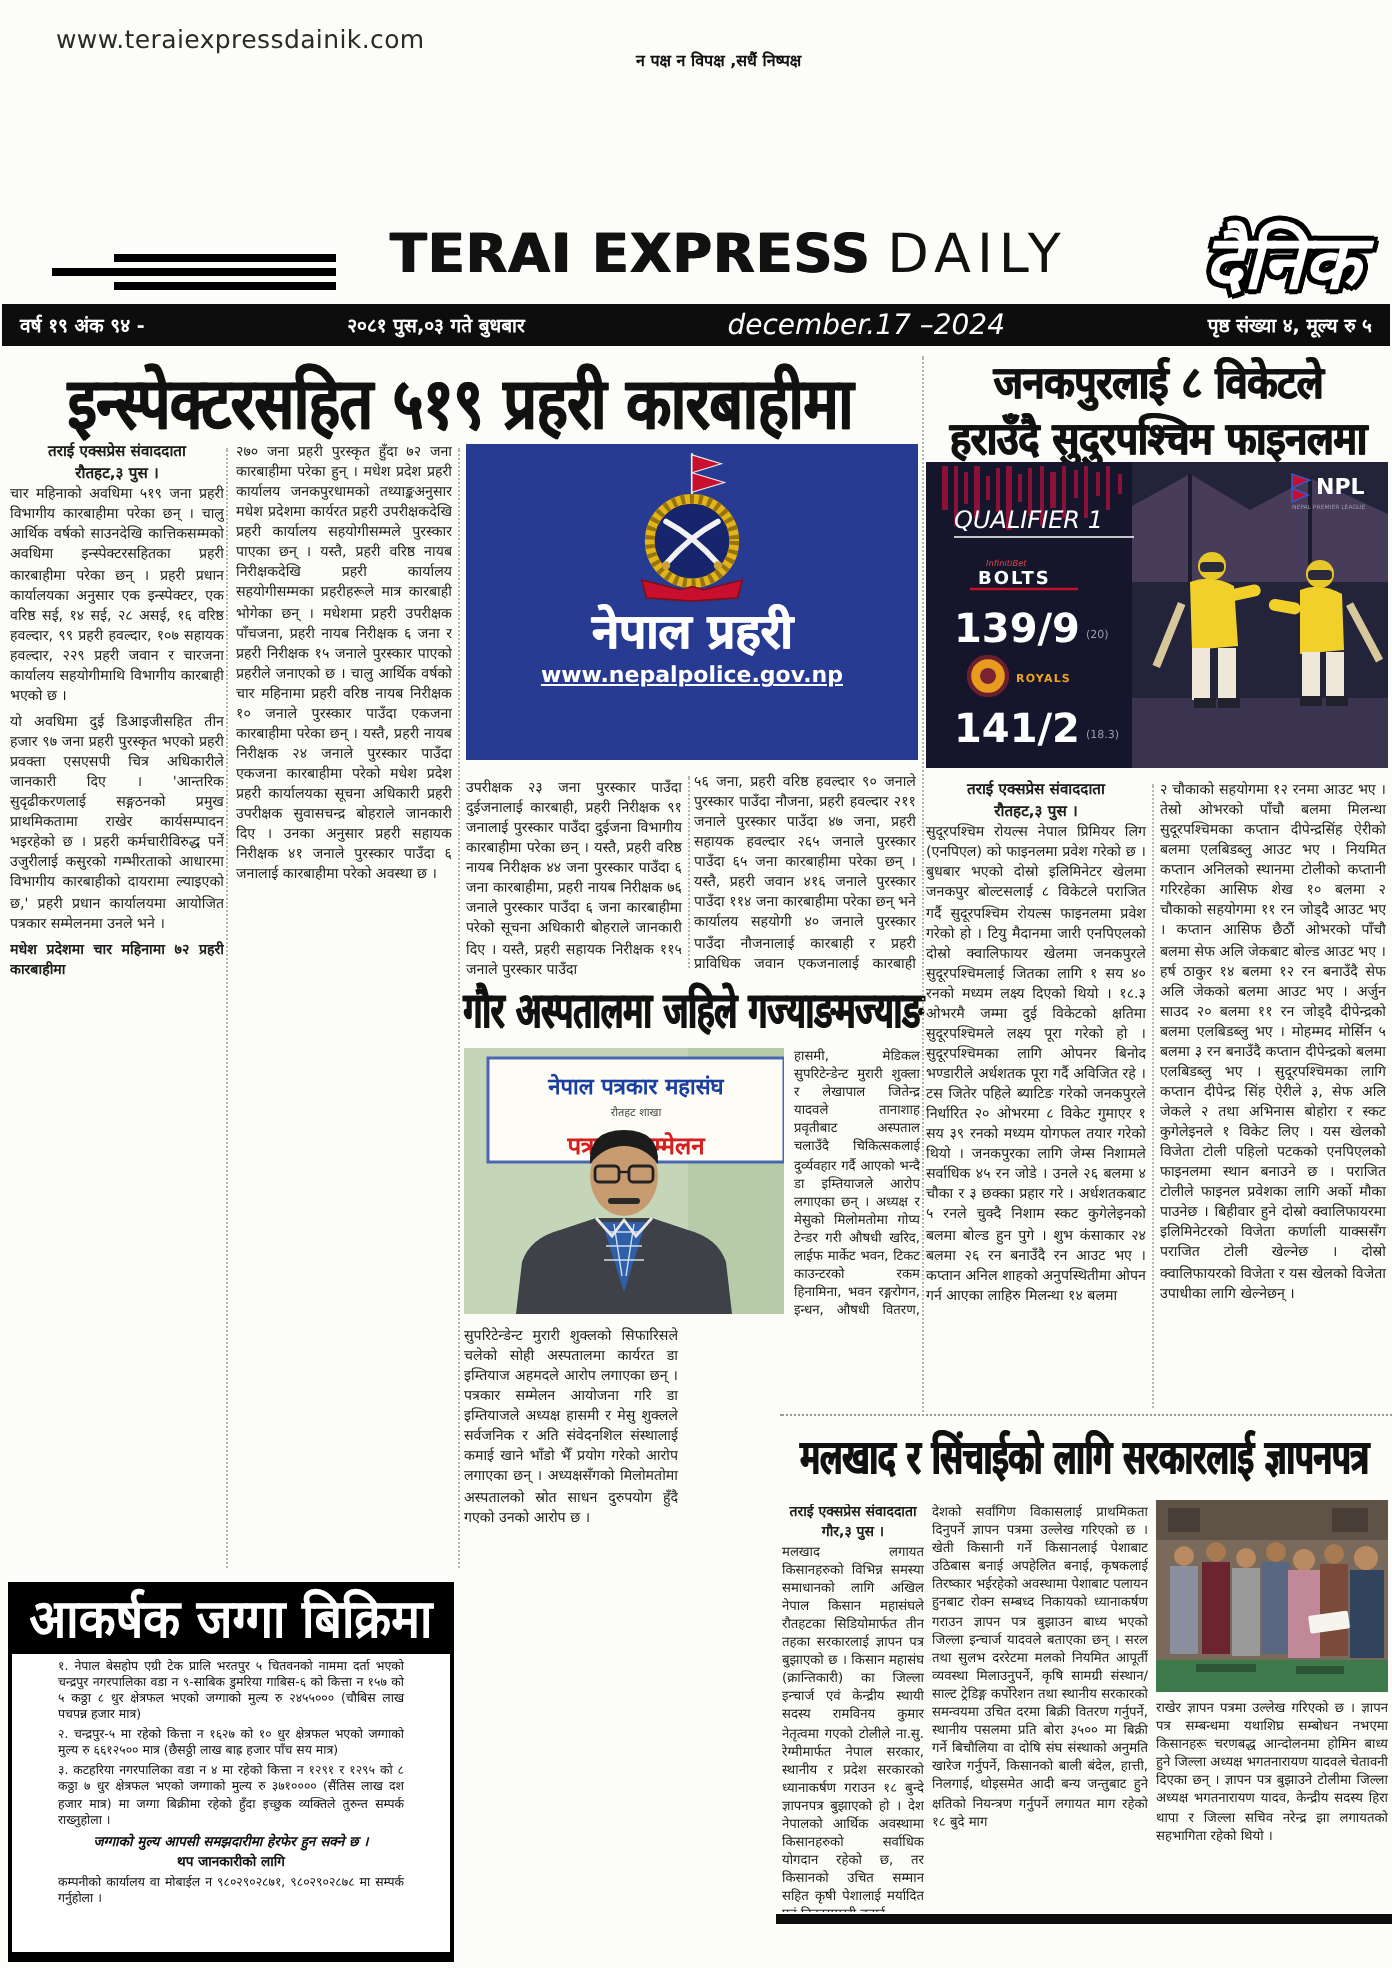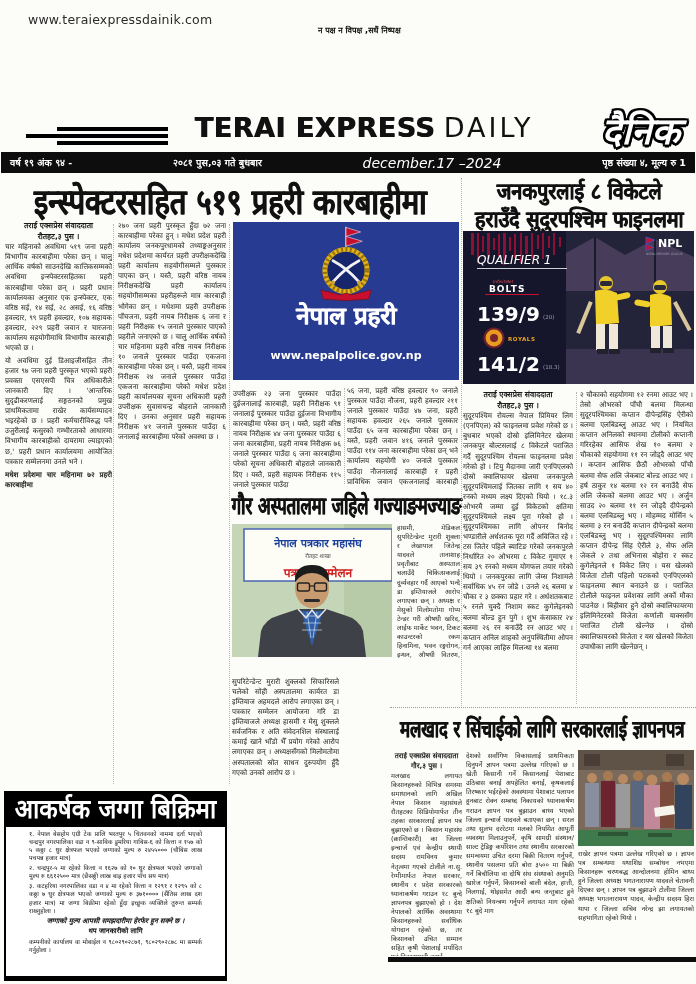--- a/index.html
+++ b/index.html
@@ -39,21 +39,21 @@
   .body-text{font-size:7.1px;line-height:1.42;text-align:justify;overflow:hidden;color:#1c1c1c;}
   .body-text p{margin:0 0 3px 0;}
   .tiny{font-size:6.6px;line-height:1.38;}
   .byline{font-size:7.6px;font-weight:bold;text-align:center;line-height:1.4;}
   .subhead{font-weight:bold;}
   .vsep{width:0;border-left:1px dotted #b5b5ae;}
   .hsep{height:0;border-top:1px dotted #9a9a92;}
   .police-logo{left:233px;top:222px;width:226px;height:158px;background:var(--police-blue);
     display:flex;flex-direction:column;align-items:center;justify-content:flex-start;padding-top:3px;}
   .police-title{color:#fff;font-size:24px;font-weight:bold;line-height:1.1;text-shadow:.6px 0 0 #fff;}
-  .police-url{color:#fff;font-size:11px;font-weight:bold;margin-top:20px;}
+  .police-url{color:#fff;font-size:11px;font-weight:bold;text-decoration:underline;margin-top:2px;}
   .photo{display:block;}
   .adbox{left:4px;top:791px;width:223px;height:190px;border:2px solid #000;border-bottom:5px solid #000;background:#fff;}
   .adhead{height:34px;background:#000;color:#fff;display:flex;justify-content:center;align-items:flex-start;overflow:visible;}
   .adtitle{font-size:24px;font-weight:bold;color:#fff;line-height:1.25;}
   .adbody{padding:3px 23px;font-size:6.2px;line-height:1.3;text-align:justify;overflow:hidden;height:147px;}
   .adbody p{margin:0 0 2px 0;}
   .adnote{font-weight:bold;font-style:italic;text-align:center;font-size:6.8px;}
   .adinfo{font-weight:bold;text-align:center;font-size:6.8px;}
   .botrule{background:#0d0d0d;}
 </style>
@@ -73,21 +73,21 @@
     <span class="fitline mast-en" style="transform: scale(1, 1);">
       <span class="te">TERAI EXPRESS</span>
       <span class="daily-en">DAILY</span>
     </span>
   </div>
   <div class="abs daily-badge">दैनिक</div>
   <div class="abs datebar">
     <span>वर्ष १९  अंक ९४ -</span>
     <span>२०८१ पुस,०३ गते बुधबार</span>
     <span class="endate">december.17 –2024</span>
-    <span>पृष्ठ संख्या ४, मूल्य रु 1</span>
+    <span>पृष्ठ संख्या ४, मूल्य रु ५</span>
   </div>
 
   <div class="abs fitwrap hlwrap" style="left:2px;top:176px;width:456px;">
     <span class="fitline hl main-hl" style="transform: scale(1, 1.22);">इन्स्पेक्टरसहित ५१९ प्रहरी कारबाहीमा</span>
   </div>
 
   <div class="abs body-text" style="left:5px;top:221px;width:107px;height:568px;">
     <div class="byline">तराई एक्सप्रेस संवाददाता</div>
     <div class="byline">रौतहट,३ पुस ।</div>
     <p>चार महिनाको अवधिमा ५१९ जना प्रहरी विभागीय कारबाहीमा परेका छन् । चालु आर्थिक वर्षको साउनदेखि कात्तिकसम्मको अवधिमा इन्स्पेक्टरसहितका प्रहरी कारबाहीमा परेका छन् । प्रहरी प्रधान कार्यालयका अनुसार एक इन्स्पेक्टर, एक वरिष्ठ सई, १४ सई, २८ असई, १६ वरिष्ठ हवल्दार, ९९ प्रहरी हवल्दार, १०७ सहायक हवल्दार, २२९ प्रहरी जवान र चारजना कार्यालय सहयोगीमाथि विभागीय कारबाही भएको छ ।</p>
@@ -231,21 +231,21 @@
       <rect x="65.5" y="59" width="12" height="8" rx="2" fill="none" stroke="#222" stroke-width="1.4"></rect>
       <rect x="82.5" y="59" width="12" height="8" rx="2" fill="none" stroke="#222" stroke-width="1.4"></rect>
       <line x1="77.5" y1="62" x2="82.5" y2="62" stroke="#222" stroke-width="1.2"></line>
       <rect x="72" y="75" width="16" height="3" rx="1.5" fill="#2a2a2a"></rect>
     </g>
   </svg>
 
   <div class="abs body-text tiny" style="left:397px;top:524px;width:63px;height:136px;">
     <p>हासमी, मेडिकल सुपरिटेन्डेन्ट मुरारी शुक्ला र लेखापाल जितेन्द्र यादवले तानाशाह प्रवृतीबाट अस्पताल चलाउँदै चिकित्सकलाई दुर्व्यवहार गर्दै आएको भन्दै डा इम्तियाजले आरोप लगाएका छन् । अध्यक्ष र मेसुको मिलोमतोमा गोप्य टेन्डर गरी औषधी खरिद, लाईफ मार्केट भवन, टिकट काउन्टरको रकम हिनामिना, भवन रङ्गरोगन, इन्धन, औषधी वितरण, करार कर्मचारी भर्ना गरेको</p>
   </div>
-  <div class="abs body-text" style="left:232px;top:677px;width:107px;height:124px;">
+  <div class="abs body-text" style="left:232px;top:663px;width:107px;height:124px;">
     <p>सुपरिटेन्डेन्ट मुरारी शुक्लको सिफारिसले चलेको सोही अस्पतालमा कार्यरत डा इम्तियाज अहमदले आरोप लगाएका छन् । पत्रकार सम्मेलन आयोजना गरि डा इम्तियाजले अध्यक्ष हासमी र मेसु शुक्लले सर्वजनिक र अति संवेदनशिल संस्थालाई कमाई खाने भाँडो भैँ प्रयोग गरेको आरोप लगाएका छन् । अध्यक्षसँगको मिलोमतोमा अस्पतालको स्रोत साधन दुरुपयोग हुँदै गएको उनको आरोप छ ।</p>
   </div>
 
   <div class="abs hsep" style="left:390px;top:707px;width:306px;"></div>
   <div class="abs fitwrap" style="left:388px;top:711px;width:308px;height:36px;">
     <span class="fitline hl memo-hl" style="transform: scale(1, 1.42);">मलखाद र सिंचाईको लागि सरकारलाई ज्ञापनपत्र</span>
   </div>
   <div class="abs body-text tiny" style="left:391px;top:752px;width:71px;height:204px;">
     <div class="byline" style="font-size:7px;">तराई एक्सप्रेस संवाददाता</div>
     <div class="byline" style="font-size:7px;">गौर,३ पुस ।</div>

